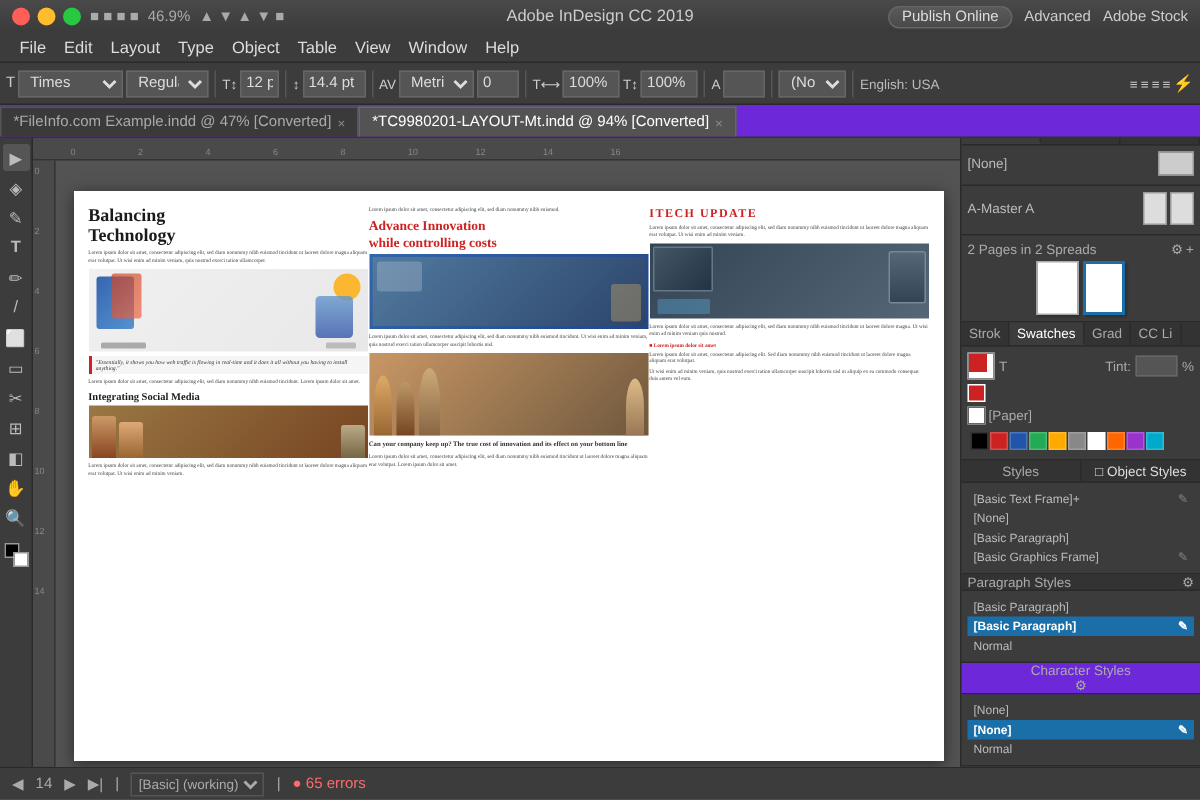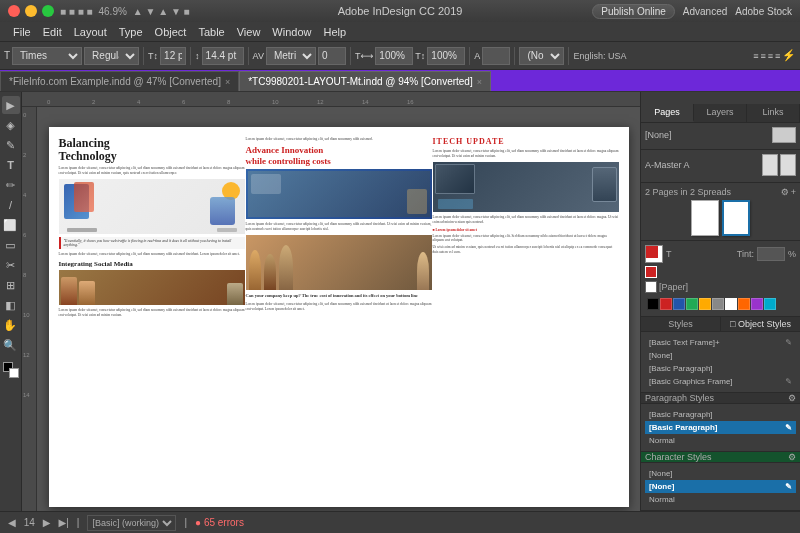--- a/index.html
+++ b/index.html
@@ -525,20 +525,26 @@
           <span style="font-size:9px;color:#aaa;cursor:pointer;">⚙</span>
           <span style="font-size:9px;color:#aaa;cursor:pointer;">+</span>
         </div>
       </div>
       <div style="display:flex;gap:3px;justify-content:center;">
         <div style="width:28px;height:36px;background:#fff;border:1px solid #aaa;box-shadow:1px 1px 2px rgba(0,0,0,0.3);"></div>
         <div style="width:28px;height:36px;background:#fff;border:2px solid #1a6fa8;box-shadow:1px 1px 2px rgba(0,0,0,0.3);"></div>
       </div>
     </div>
 
+    <div class="swatches-panel-tabs">
+      <div class="sp-tab">Strok</div>
+      <div class="sp-tab active">Swatches</div>
+      <div class="sp-tab">Grad</div>
+      <div class="sp-tab">CC Li</div>
+    </div>
 
     <div class="panel-section">
       <div style="display:flex;align-items:center;gap:3px;margin-bottom:3px;">
         <div style="width:18px;height:18px;border:1px solid #888;background:white;position:relative;">
           <div style="width:12px;height:12px;background:#cc2222;position:absolute;left:0;top:0;"></div>
         </div>
         <span style="font-size:9px;color:#aaa;">T</span>
         <span style="font-size:9px;color:#aaa;margin-left:auto;">Tint:</span>
         <input style="width: 28px; height: 14px; background: rgb(85, 85, 85); border: 1px solid rgb(102, 102, 102); color: rgb(221, 221, 221); font-size: 9px;" value="">
         <span style="font-size:9px;color:#aaa;">%</span>
@@ -597,21 +603,21 @@
       </div>
       <div class="panel-list-item selected bold">
         <span style="font-size:8px;">[Basic Paragraph]</span>
         <span style="margin-left:auto;font-size:8px;">✎</span>
       </div>
       <div class="panel-list-item">
         <span style="font-size:8px;">Normal</span>
       </div>
     </div>
 
-    <div style="display:flex;background:#14532d;border-bottom:1px solid #2a2a2a;justify-content:space-between;align-items:center;padding:0 4px;">
+    <div style="display:flex;background:#6d28d9;border-bottom:1px solid #2a2a2a;justify-content:space-between;align-items:center;padding:0 4px;flex-direction:column;">
       <span style="font-size:9px;color:#aaa;">Character Styles</span>
       <span style="font-size:9px;color:#aaa;cursor:pointer;">⚙</span>
     </div>
     <div class="panel-section">
       <div class="panel-list-item">
         <span style="font-size:8px;">[None]</span>
       </div>
       <div class="panel-list-item selected bold">
         <span style="font-size:8px;">[None]</span>
         <span style="margin-left:auto;font-size:8px;">✎</span>

